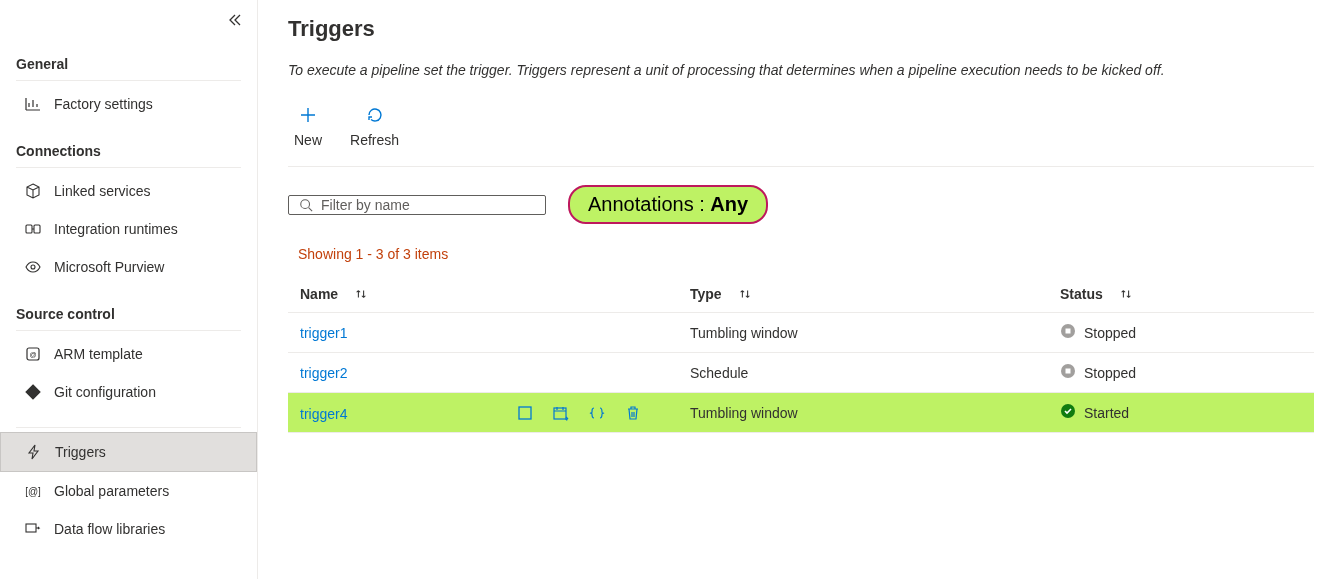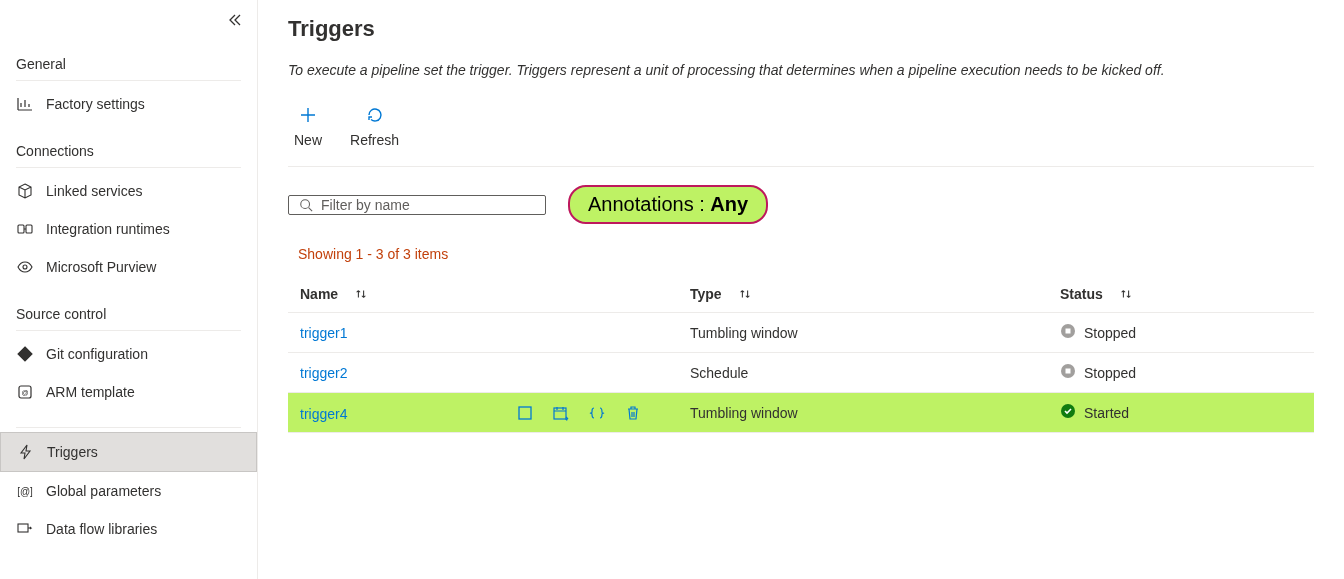--- a/index.html
+++ b/index.html
@@ -2,23 +2,23 @@
 <html><head>
 <meta charset="utf-8">
 <style>
   * { box-sizing: border-box; margin: 0; padding: 0; }
   body { font-family: "Segoe UI", Arial, sans-serif; font-size: 14px; color: #323130; background: #fff; }
   .app { display: flex; width: 1344px; height: 579px; }
   
   
   .sidebar { width: 258px; border-right: 1px solid #edebe9; position: relative; padding-top: 48px; }
   .collapse-btn { position: absolute; top: 12px; right: 14px; cursor: pointer; font-size: 14px; color: #323130; }
-  .section-header { font-size: 14px; font-weight: 400; padding: 8px 16px 4px 16px; color: #323130; }
+  .section-header { font-size: 14px; font-weight: 700; padding: 8px 16px 4px 16px; color: #323130; }
   .section-divider { border-bottom: 1px solid #edebe9; margin: 4px 16px 4px 16px; }
-  .nav-item { display: flex; align-items: center; padding: 10px 16px; cursor: pointer; gap: 12px; }
+  .nav-item { display: flex; align-items: center; padding: 10px 24px; cursor: pointer; gap: 12px; }
   .nav-item.active { background: #e1dfdd; border: 1px solid #c8c6c4; }
   .nav-icon { width: 18px; height: 18px; display: inline-flex; align-items: center; justify-content: center; color: #323130; flex-shrink: 0; }
   .nav-label { font-size: 14px; color: #323130; }
   
   
   .main { flex: 1; padding: 16px 30px; overflow: auto; }
   .page-title { font-size: 22px; font-weight: 600; margin-bottom: 20px; }
   .page-desc { font-size: 14px; color: #323130; margin-bottom: 18px; font-style: italic; }
   
   .toolbar { display: flex; align-items: center; gap: 16px; padding: 6px 0 14px 0; border-bottom: 1px solid #edebe9; margin-bottom: 18px; }
@@ -102,33 +102,33 @@
             </svg>
           </span>
           <span class="nav-label">Microsoft Purview</span>
         </div>
         <div style="height: 12px;"></div>
         <div class="section-header">Source control</div>
         <div class="section-divider"></div>
         <div class="nav-item">
           <span class="nav-icon">
             <svg width="18" height="18" viewBox="0 0 18 18">
-              <path d="M9 2l7 7-7 7-7-7z" stroke="currentColor" stroke-width="1.1" fill="currentColor"></path>
-            </svg>
-          </span>
-          <span class="nav-label">Git configuration</span>
-        </div>
-        <div class="nav-item">
-          <span class="nav-icon">
-            <svg width="18" height="18" viewBox="0 0 18 18">
               <rect x="3" y="3" width="12" height="12" rx="2" stroke="currentColor" stroke-width="1.2" fill="none"></rect>
               <text x="9" y="12" font-size="7" text-anchor="middle" fill="currentColor">@</text>
             </svg>
           </span>
           <span class="nav-label">ARM template</span>
+        </div>
+        <div class="nav-item">
+          <span class="nav-icon">
+            <svg width="18" height="18" viewBox="0 0 18 18">
+              <path d="M9 2l7 7-7 7-7-7z" stroke="currentColor" stroke-width="1.1" fill="currentColor"></path>
+            </svg>
+          </span>
+          <span class="nav-label">Git configuration</span>
         </div>
         <div style="height: 12px;"></div>
         <div class="section-divider"></div>
         <div class="nav-item active">
           <span class="nav-icon">
             <svg width="18" height="18" viewBox="0 0 18 18">
               <path d="M10 2L4 10h4l-1 6 6-8h-4z" stroke="currentColor" stroke-width="1.1" fill="none"></path>
             </svg>
           </span>
           <span class="nav-label">Triggers</span>

